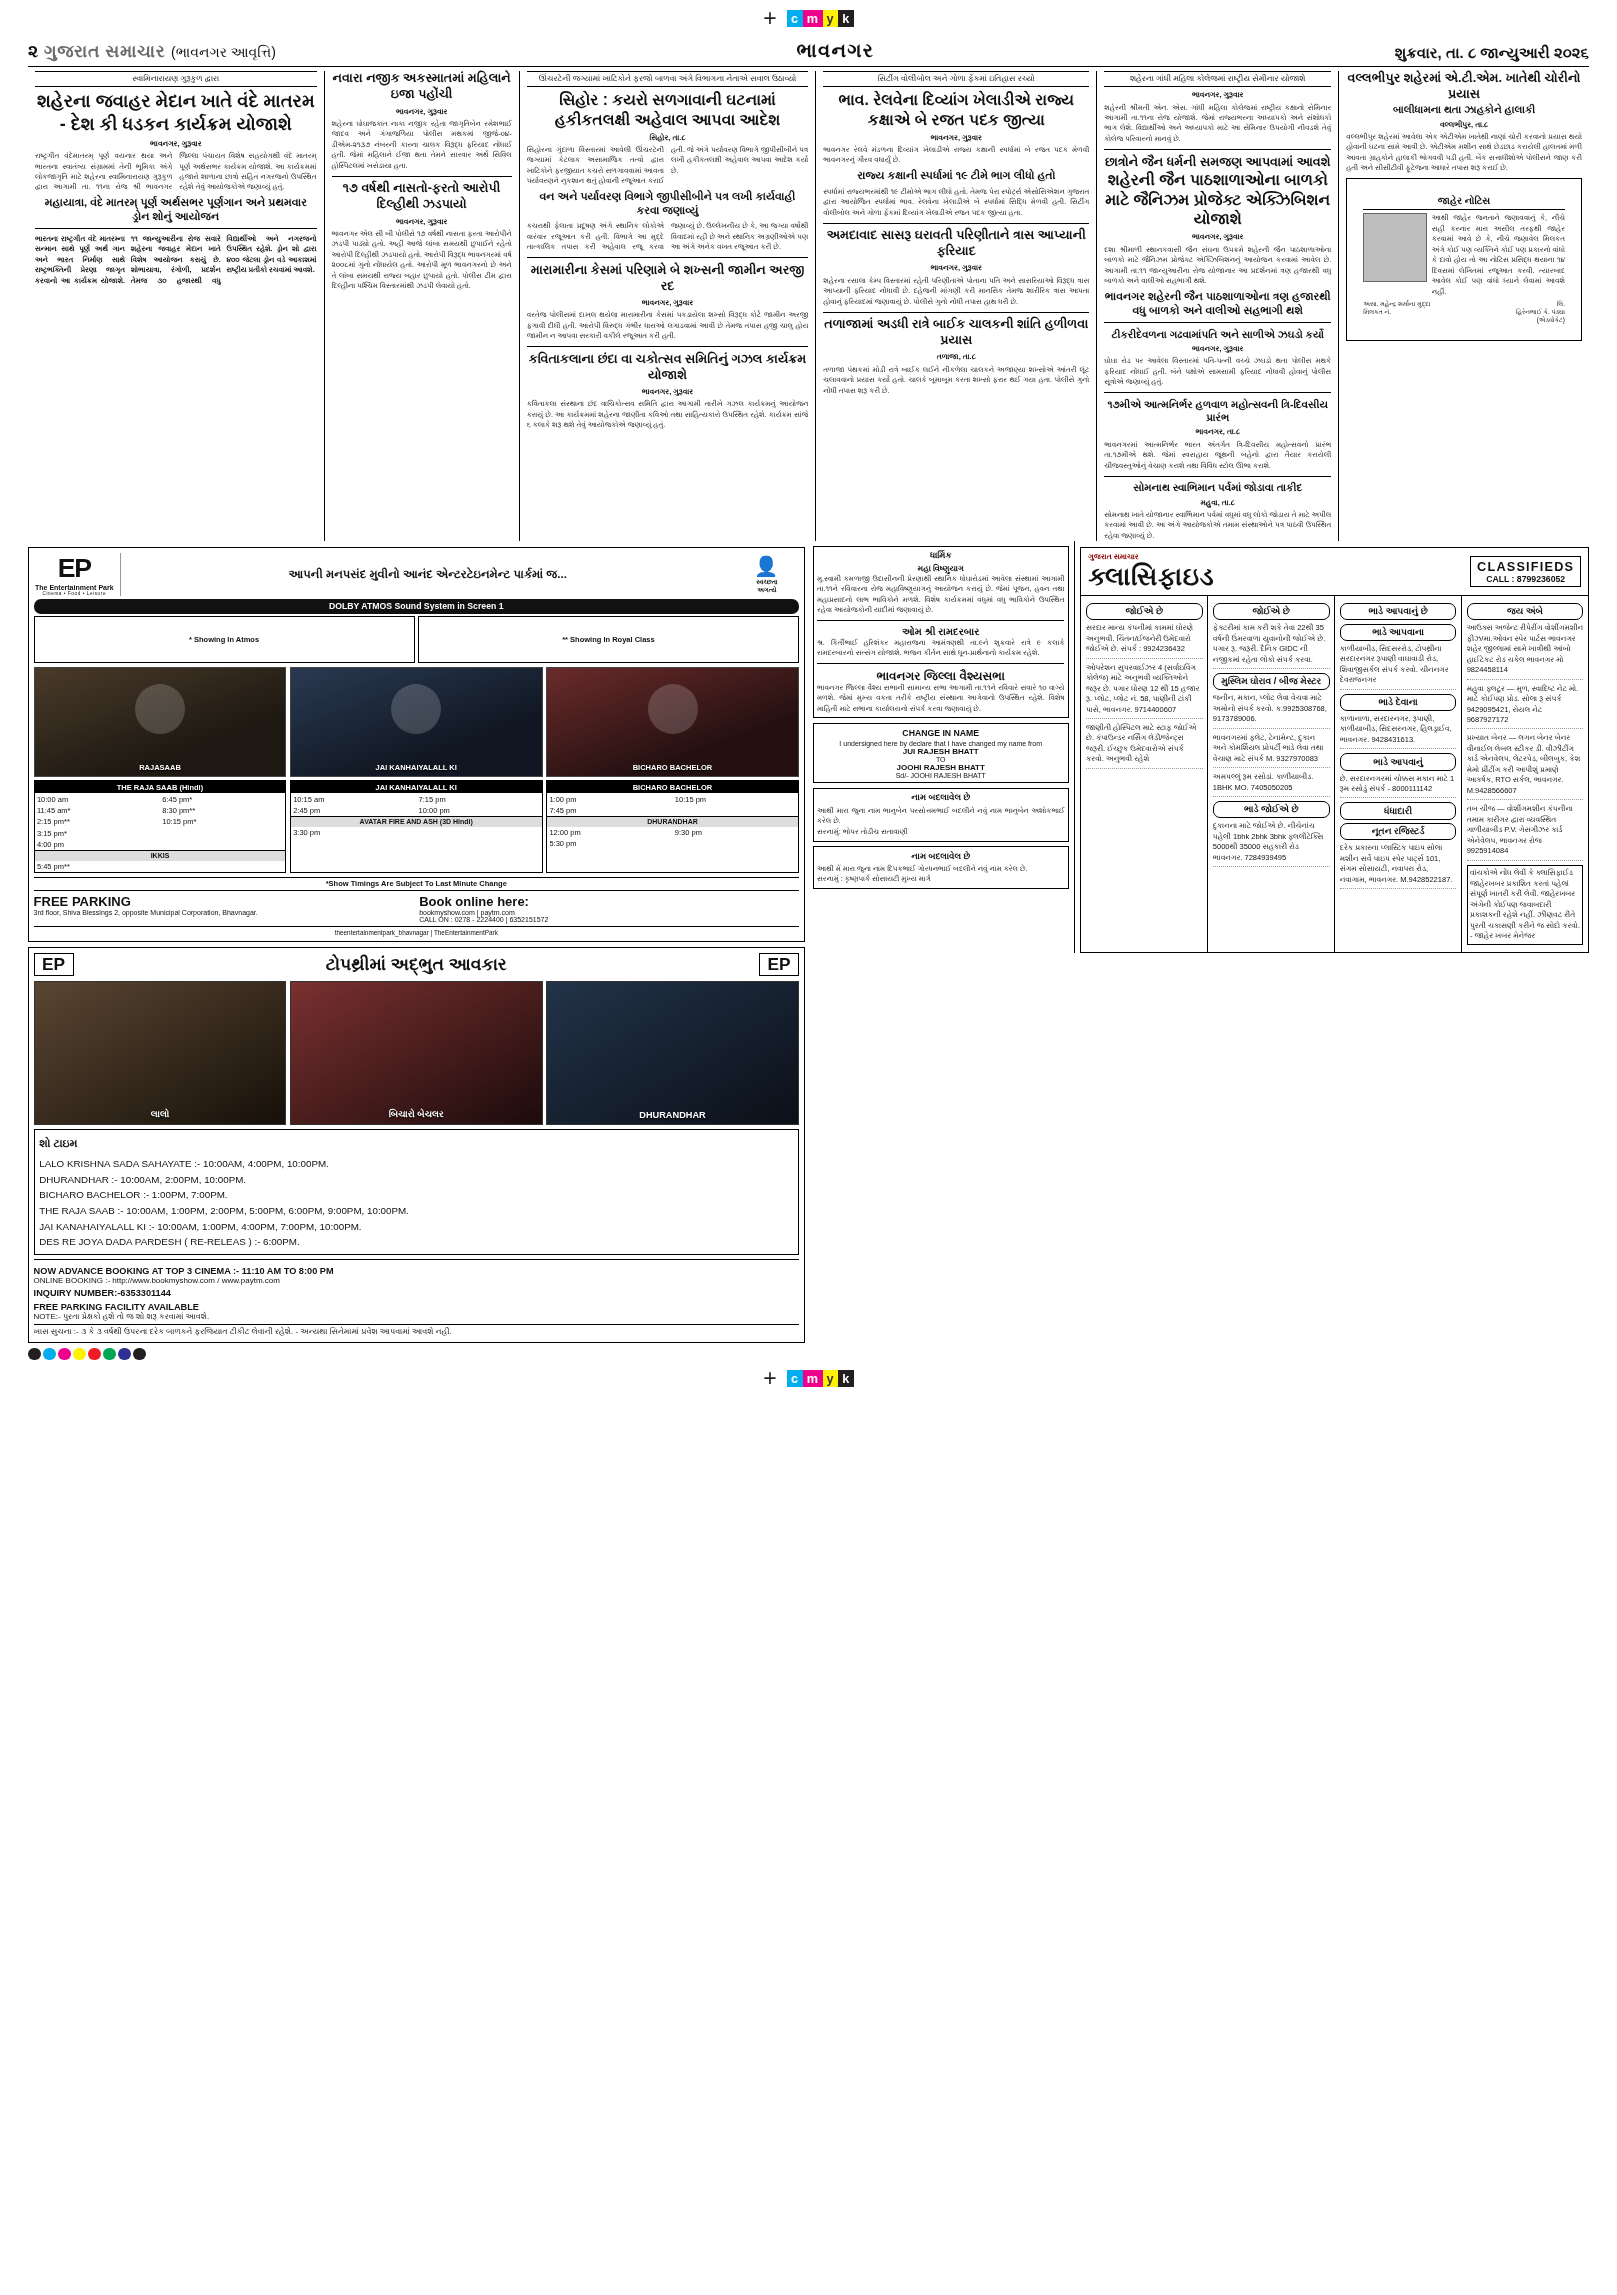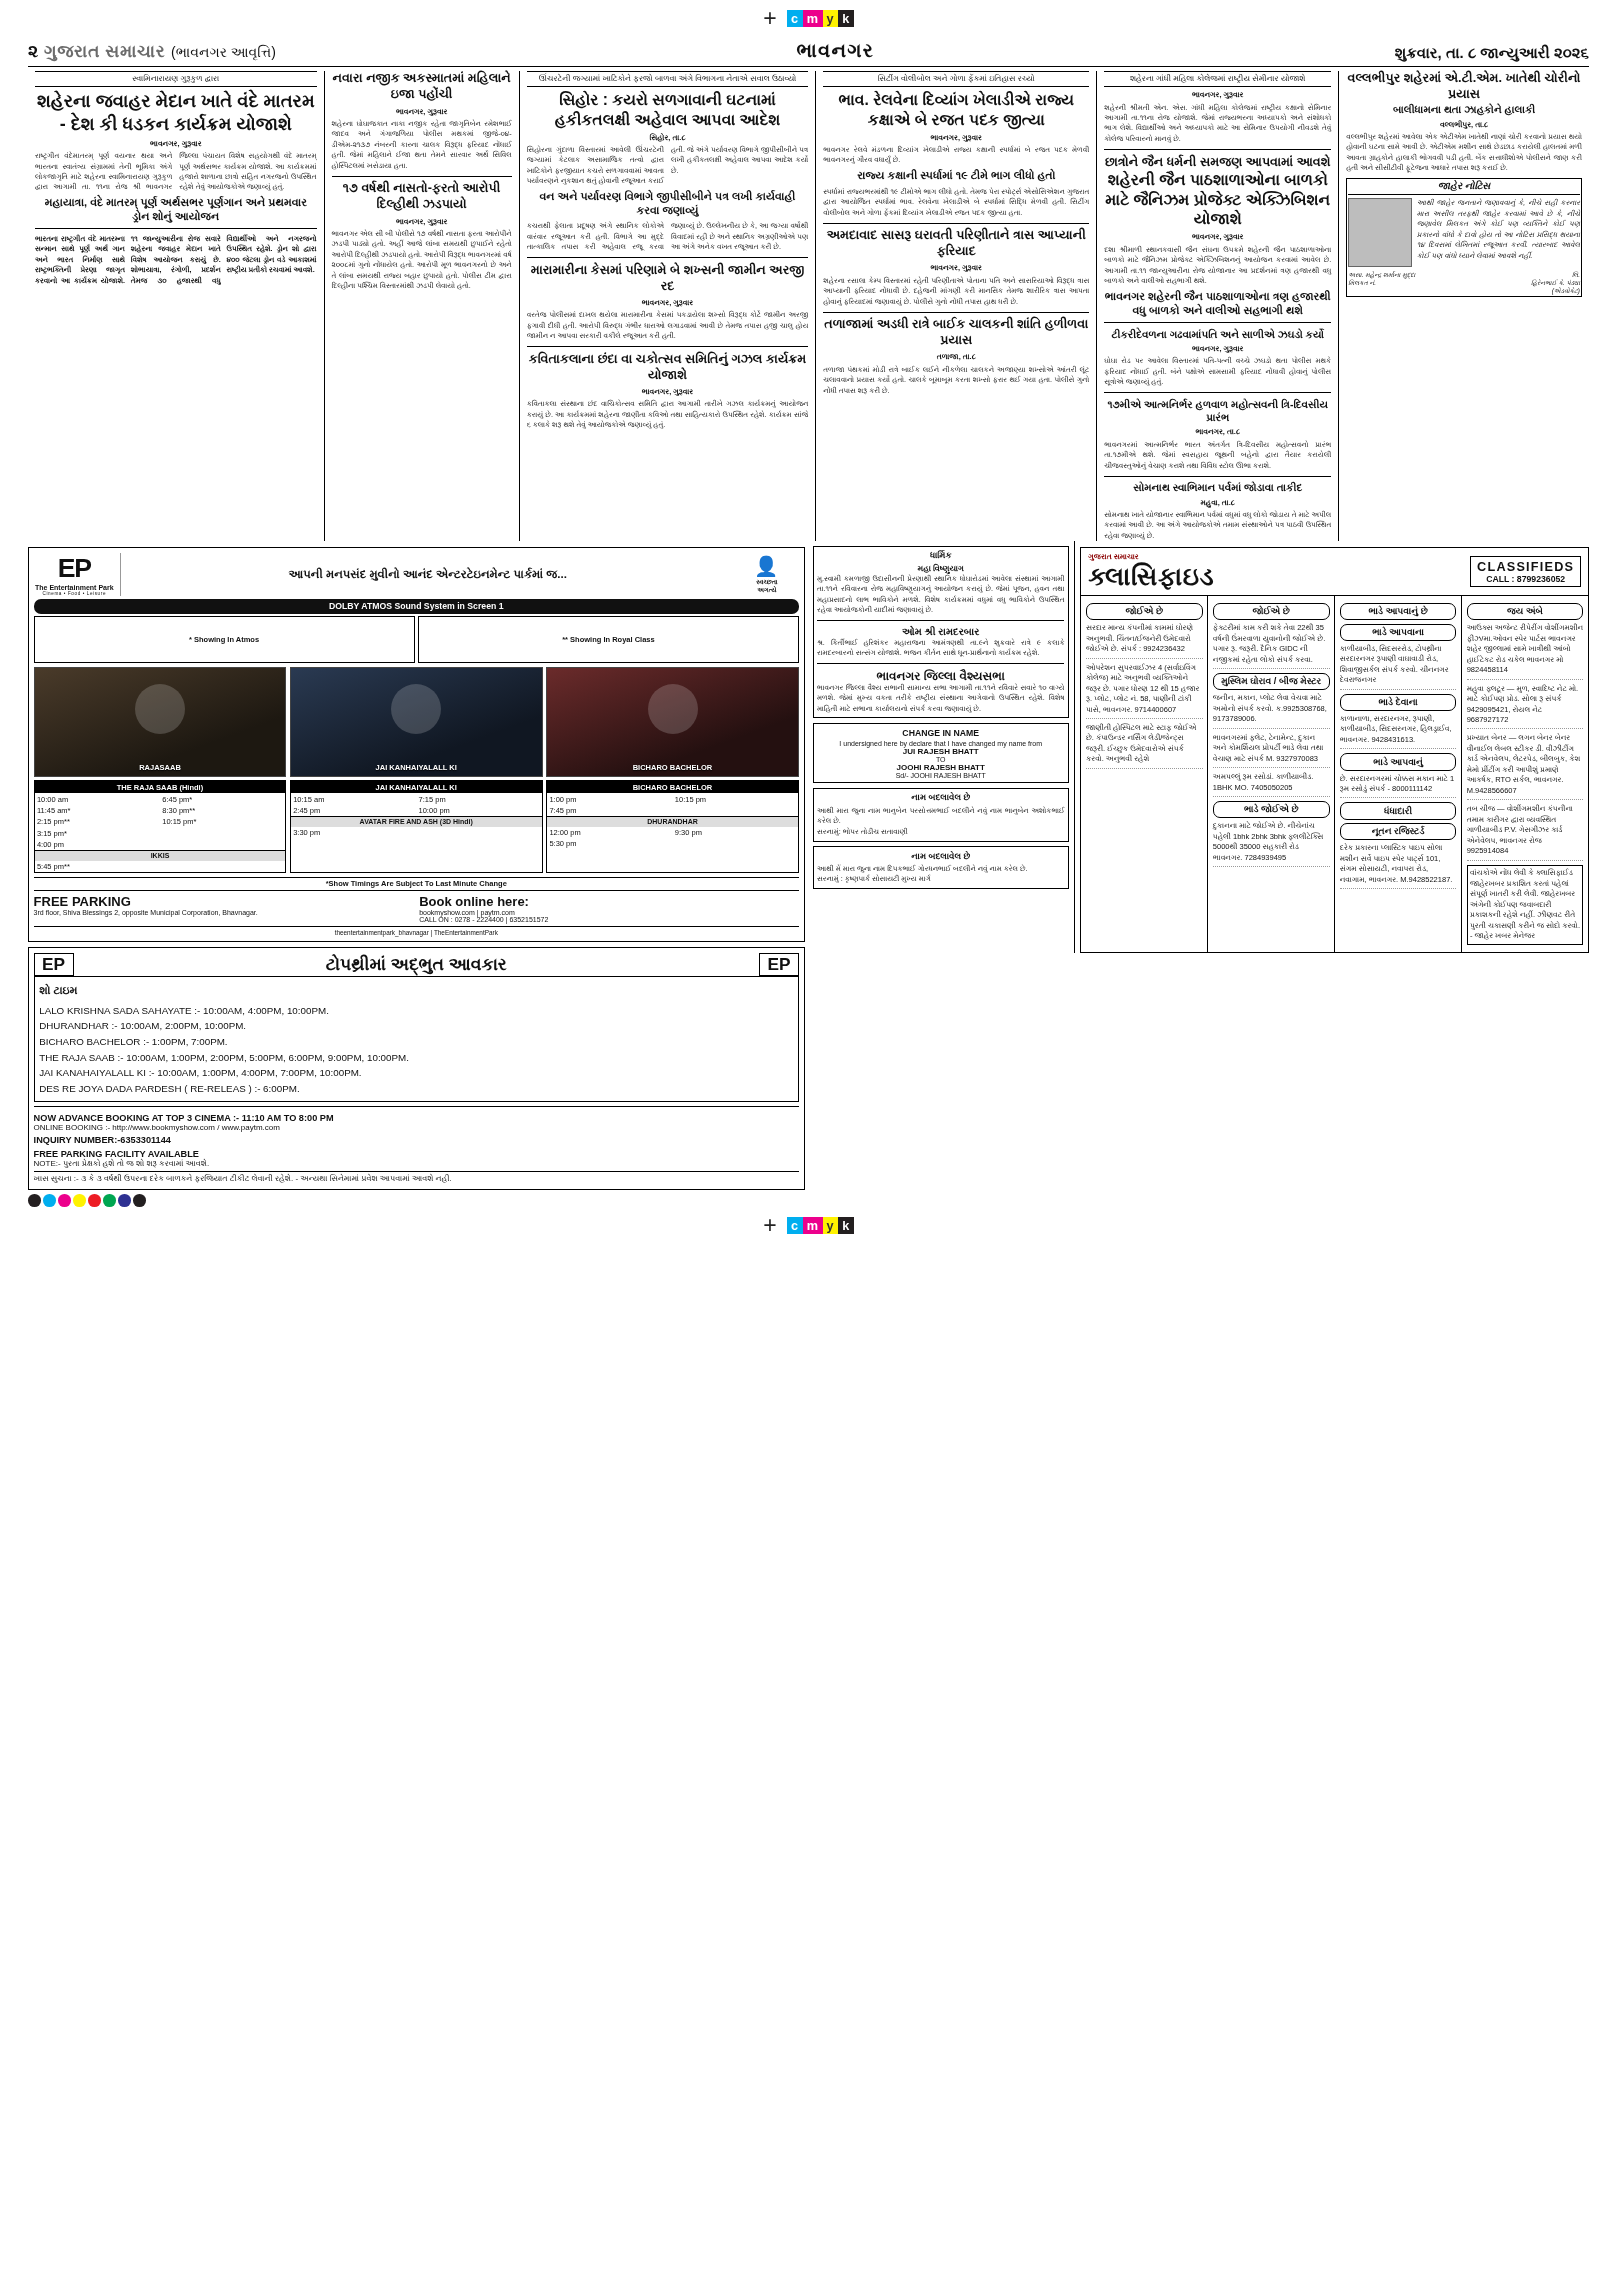--- a/index.html
+++ b/index.html
@@ -106,21 +106,21 @@
   .classi-cols { display:flex; }
   .cc { flex:1; border-right:0.6px solid #000; padding:3.5px 4.6px; font-size:7.5px; line-height:1.4;}
   .cc:last-child { border-right:none; }
   .cc-title { text-align:center; font-weight:bold; font-size:9.2px; border:0.6px solid #000; border-radius:7px; padding:1.2px 0; margin:3.5px 0 2.9px; background:#fff;}
   .cc p { margin:0 0 4px; border-bottom:0.6px dotted #999; padding-bottom:2.9px;}
 
   .box { border:0.6px solid #000; padding:3.5px; margin:4.6px 0; font-size:7.5px; }
   .box h5 { margin:0 0 2.3px; font-size:8.7px; text-align:center; font-weight:bold;}
   .center { text-align:center; }
   .photo-ph { background:#bdbdbd; border:0.6px solid #666; }
-  .notice { border:0.6px solid #000; padding:1px; margin-top:4.6px;font-style:italic; }
+  .notice { border:0.6px solid #000; padding:16px; margin-top:4.6px; }
   .notice h5 { margin:0; text-align:center; font-size:9.8px; font-weight:bold; border-bottom:0.6px solid #000; padding-bottom:1.7px;}
   .dotstrip { display:flex; gap:2.3px; justify-content:flex-start; padding:4.6px 0 0; }
   .dotstrip i { width:12.7px; height:12.7px; border-radius:50%; display:block; }
 </style>
 </head>
 <body>
 
 <div class="page">
 
   <div class="regbar">
@@ -344,20 +344,31 @@
         </div>
         <div class="cin-social">theentertainmentpark_bhavnagar   |   TheEntertainmentPark</div>
       </div>
 
       <div class="bottomad">
         <div class="ba-head">
           <div class="lg">EP</div>
           <div class="tt">ટોપથ્રીમાં અદ્ભુત આવકાર</div>
           <div class="lg">EP</div>
         </div>
+        <div class="ba-posters">
+          <div class="bp1">
+              <span class="ttl">લાલો</span>
+            </div>
+          <div class="bp2">
+              <span class="ttl">બિચારો બેચલર</span>
+            </div>
+          <div class="bp3">
+              <span class="ttl">DHURANDHAR</span>
+            </div>
+        </div>
         <div class="showtime">
           <h5>શો ટાઇમ</h5>
           <div>LALO KRISHNA SADA SAHAYATE :- 10:00AM, 4:00PM, 10:00PM.</div>
           <div>DHURANDHAR :- 10:00AM,  2:00PM, 10:00PM.</div>
           <div>BICHARO BACHELOR :- 1:00PM, 7:00PM.</div>
           <div>THE RAJA SAAB :- 10:00AM, 1:00PM, 2:00PM, 5:00PM, 6:00PM, 9:00PM, 10:00PM.</div>
           <div>JAI KANAHAIYALALL KI :- 10:00AM, 1:00PM, 4:00PM, 7:00PM, 10:00PM.</div>
           <div>DES RE JOYA DADA PARDESH ( RE-RELEAS ) :- 6:00PM.</div>
         </div>
         <div class="ba-bottom">

